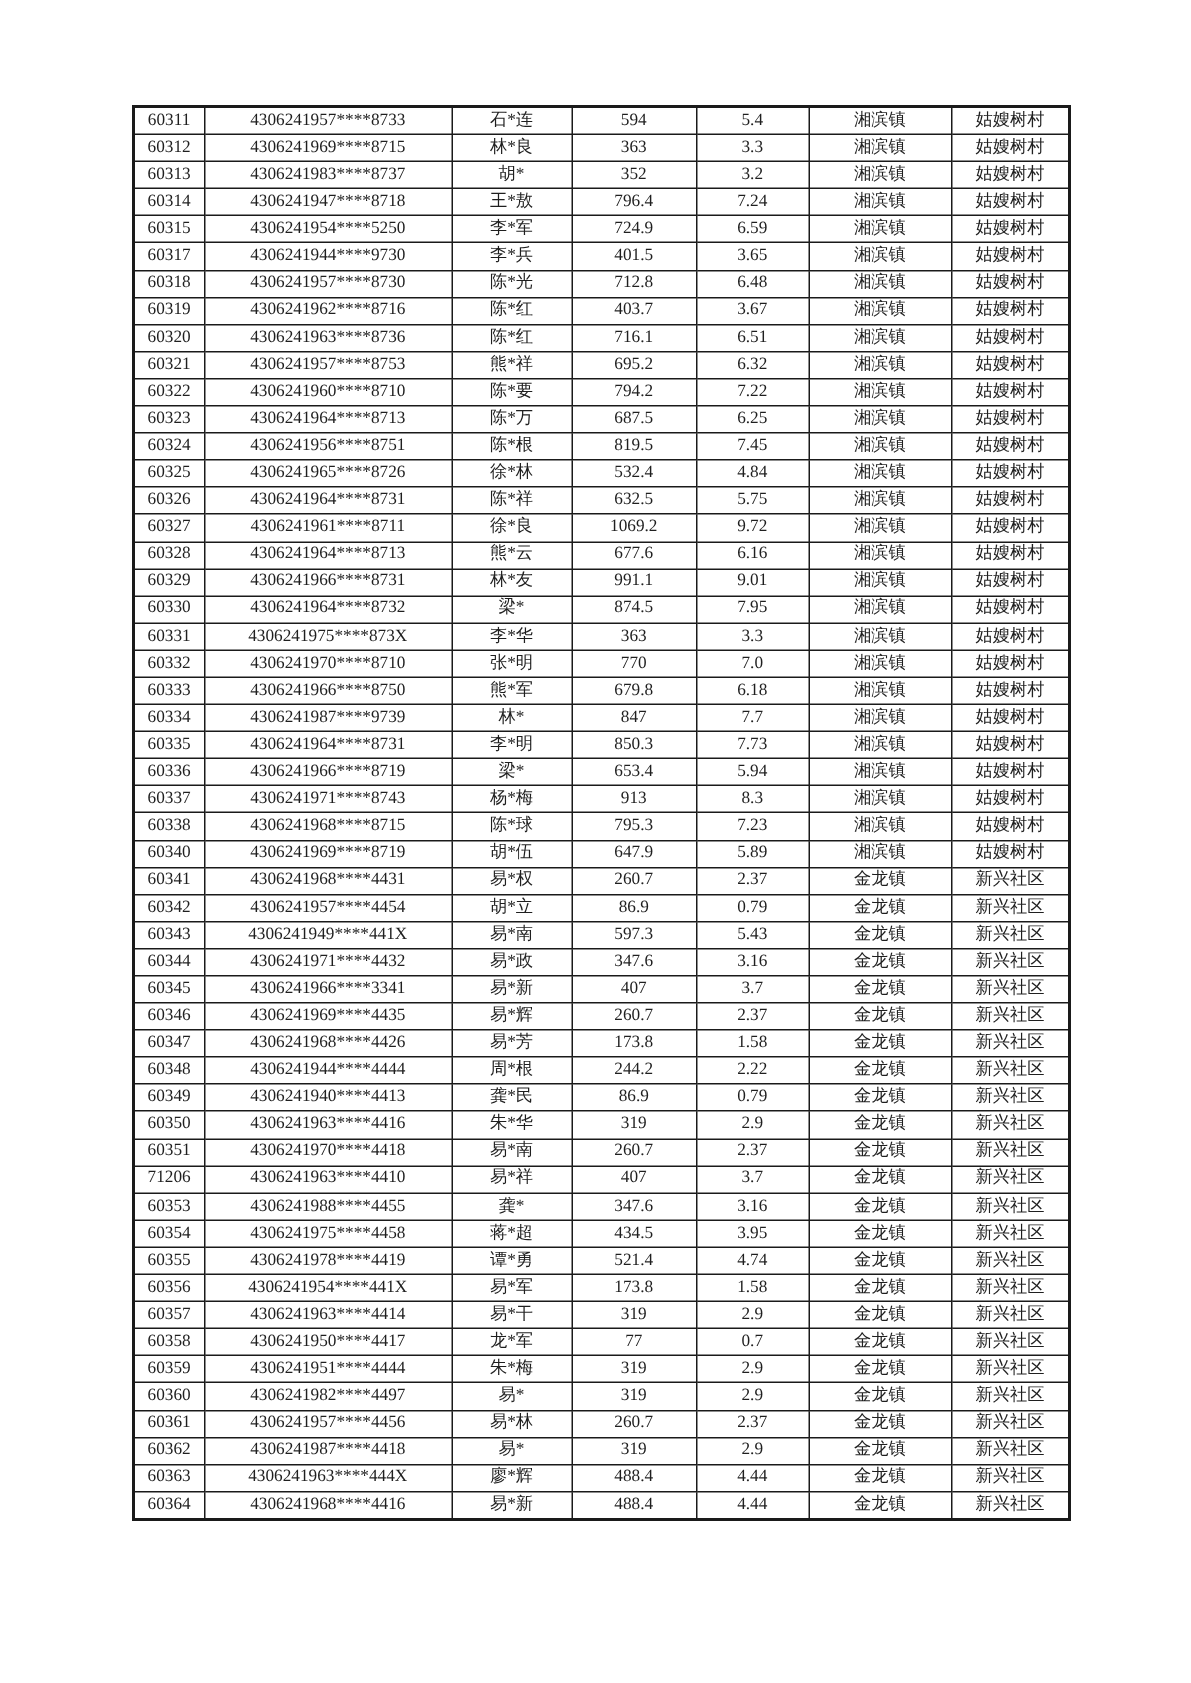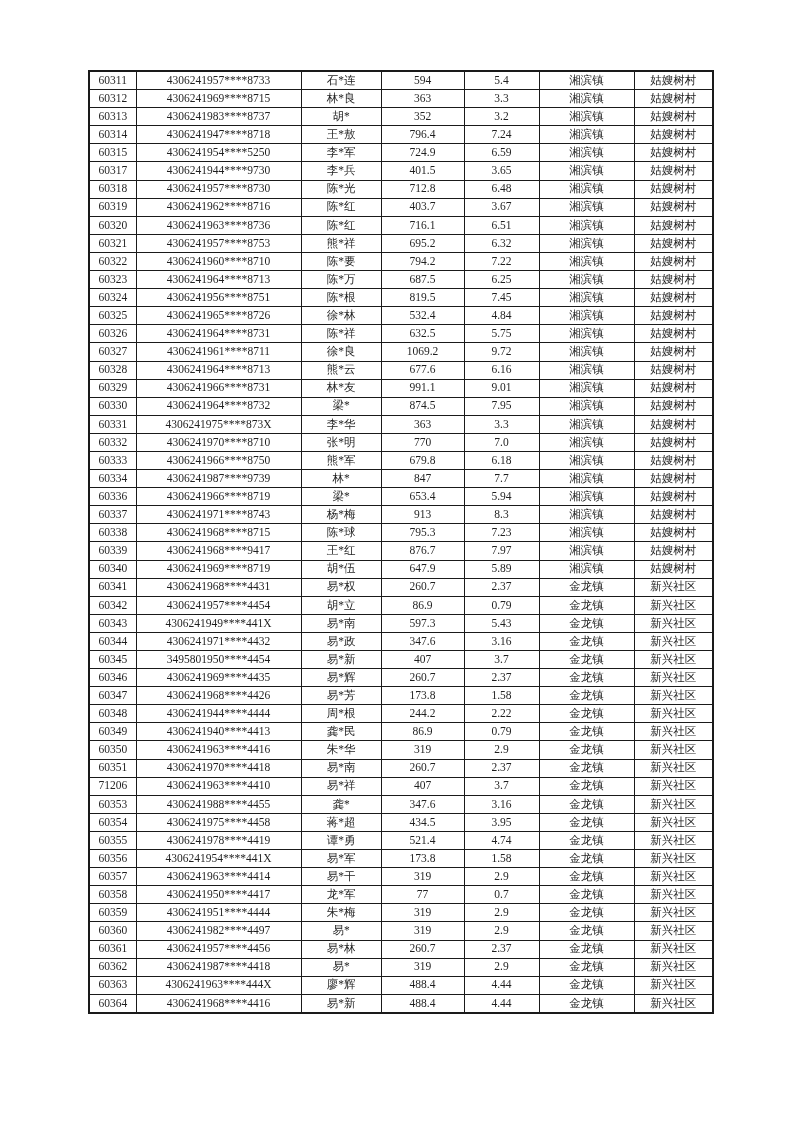--- a/index.html
+++ b/index.html
@@ -260,20 +260,29 @@
         <tr>
     <td>60334</td>
     <td>4306241987****9739</td>
     <td>林*</td>
     <td>847</td>
     <td>7.7</td>
     <td>湘滨镇</td>
     <td>姑嫂树村</td>
   </tr>
         <tr>
+    <td>60335</td>
+    <td>4306241964****8731</td>
+    <td>李*明</td>
+    <td>850.3</td>
+    <td>7.73</td>
+    <td>湘滨镇</td>
+    <td>姑嫂树村</td>
+  </tr>
+        <tr>
     <td>60336</td>
     <td>4306241966****8719</td>
     <td>梁*</td>
     <td>653.4</td>
     <td>5.94</td>
     <td>湘滨镇</td>
     <td>姑嫂树村</td>
   </tr>
         <tr>
     <td>60337</td>
@@ -287,29 +296,20 @@
         <tr>
     <td>60338</td>
     <td>4306241968****8715</td>
     <td>陈*球</td>
     <td>795.3</td>
     <td>7.23</td>
     <td>湘滨镇</td>
     <td>姑嫂树村</td>
   </tr>
         <tr>
-    <td>60339</td>
-    <td>4306241968****9417</td>
-    <td>王*红</td>
-    <td>876.7</td>
-    <td>7.97</td>
-    <td>湘滨镇</td>
-    <td>姑嫂树村</td>
-  </tr>
-        <tr>
     <td>60340</td>
     <td>4306241969****8719</td>
     <td>胡*伍</td>
     <td>647.9</td>
     <td>5.89</td>
     <td>湘滨镇</td>
     <td>姑嫂树村</td>
   </tr>
         <tr>
     <td>60341</td>
@@ -342,21 +342,21 @@
     <td>60344</td>
     <td>4306241971****4432</td>
     <td>易*政</td>
     <td>347.6</td>
     <td>3.16</td>
     <td>金龙镇</td>
     <td>新兴社区</td>
   </tr>
         <tr>
     <td>60345</td>
-    <td>3495801950****4454</td>
+    <td>4306241966****3341</td>
     <td>易*新</td>
     <td>407</td>
     <td>3.7</td>
     <td>金龙镇</td>
     <td>新兴社区</td>
   </tr>
         <tr>
     <td>60346</td>
     <td>4306241969****4435</td>
     <td>易*辉</td>

